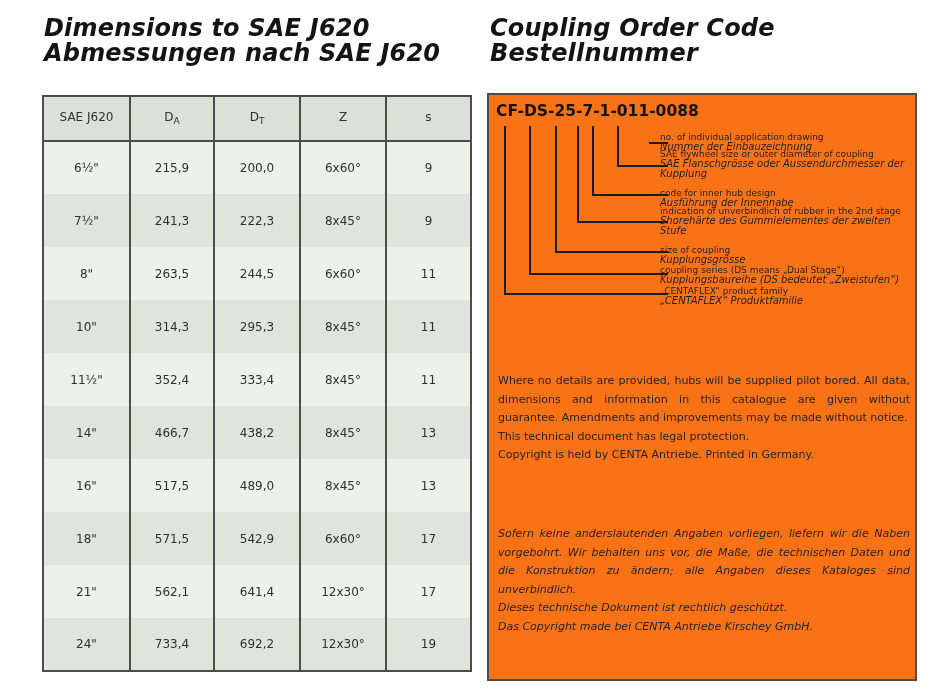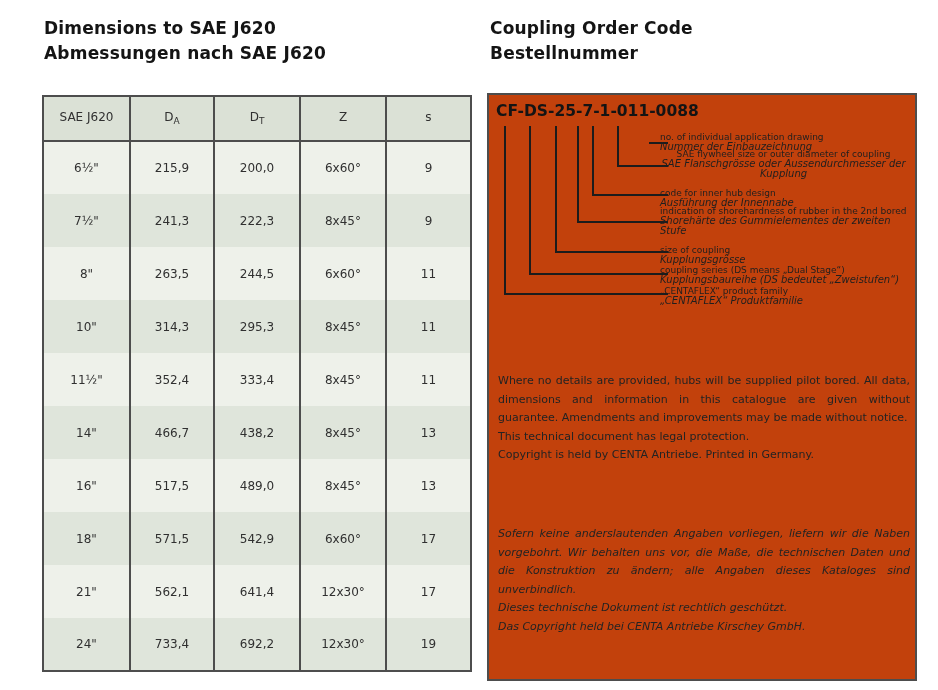--- a/index.html
+++ b/index.html
@@ -1,21 +1,21 @@
 <!DOCTYPE html>
 <html><head>
 <meta charset="utf-8">
 <style>
   html,body{margin:0;padding:0;}
   body{
     width:938px;height:690px;background:#ffffff;position:relative;
     font-family:"DejaVu Sans","Liberation Sans",sans-serif;color:#2a2a2a;
     overflow:hidden;
   }
-  .page-title{position:absolute;font-weight:bold;font-size:17px;line-height:25px;color:#141414;letter-spacing:0.2px;}
+  .page-title{position:absolute;font-weight:bold;font-size:24px;line-height:25px;color:#141414;letter-spacing:0.2px;font-style:italic;}
   #left-title{left:44px;top:16px;}
   #right-title{left:490px;top:16px;}
 
   
   #dim-table{
     position:absolute;left:42px;top:95px;width:428px;
     border-collapse:collapse;table-layout:fixed;
     font-size:12px;color:#303030;
     border:2px solid #4d4d4d;
   }
@@ -26,21 +26,21 @@
   #dim-table th:first-child,#dim-table td:first-child{border-left:none;}
   #dim-table thead th{height:43px;background:#dbe1d6;border-bottom:2px solid #4d4d4d;}
   #dim-table tbody tr{height:53px;}
   #dim-table tbody tr.row-light{background:#eef1ea;}
   #dim-table tbody tr.row-dark{background:#dfe5db;}
   #dim-table sub{font-size:9px;}
 
   
   #order-panel{
     position:absolute;left:487px;top:93px;width:430px;height:588px;
-    box-sizing:border-box;border:2px solid #4d4d4d;background:#c2410c;
+    box-sizing:border-box;border:2px solid #4d4d4d;background:#f97316;
   }
   #code-string{position:absolute;left:7px;top:7px;font-weight:bold;font-size:15.5px;color:#141414;}
   .vline{position:absolute;width:2px;background:#1c1c1c;}
   .hline{position:absolute;height:2px;background:#1c1c1c;}
   .code-label{position:absolute;left:171px;width:247px;color:#1f1f1f;}
   .lab-en{font-size:9px;line-height:10px;}
   .lab-de{font-size:10px;line-height:10px;font-style:italic;}
 
   .note{position:absolute;left:9px;width:412px;text-align:justify;font-size:11px;line-height:18.5px;color:#232323;}
   #note-en{top:277px;}
@@ -165,30 +165,30 @@
   <div class="hline" style="left:103px;top:99px;width:76px;"></div>
   <div class="hline" style="left:88px;top:126px;width:91px;"></div>
   <div class="hline" style="left:66px;top:156px;width:113px;"></div>
   <div class="hline" style="left:40px;top:178px;width:139px;"></div>
   <div class="hline" style="left:15px;top:198px;width:164px;"></div>
 
   <div class="code-label" style="top:37px;">
     <div class="lab-en">no. of individual application drawing</div>
     <div class="lab-de">Nummer der Einbauzeichnung</div>
   </div>
-  <div class="code-label" style="top:54px;text-align:center;">
+  <div class="code-label" style="top:54px;">
     <div class="lab-en">SAE flywheel size or outer diameter of coupling</div>
     <div class="lab-de">SAE Flanschgrösse oder Aussendurchmesser der Kupplung</div>
   </div>
   <div class="code-label" style="top:93px;">
     <div class="lab-en">code for inner hub design</div>
     <div class="lab-de">Ausführung der Innennabe</div>
   </div>
   <div class="code-label" style="top:111px;">
-    <div class="lab-en">indication of shorehardness of rubber in the 2nd bored</div>
+    <div class="lab-en">indication of unverbindlich of rubber in the 2nd stage</div>
     <div class="lab-de">Shorehärte des Gummielementes der zweiten Stufe</div>
   </div>
   <div class="code-label" style="top:150px;">
     <div class="lab-en">size of coupling</div>
     <div class="lab-de">Kupplungsgrösse</div>
   </div>
   <div class="code-label" style="top:170px;">
     <div class="lab-en">coupling series (DS means „Dual Stage“)</div>
     <div class="lab-de">Kupplungsbaureihe (DS bedeutet „Zweistufen“)</div>
   </div>
@@ -199,15 +199,15 @@
 
   <div class="note" id="note-en">
     <div>Where no details are provided, hubs will be supplied pilot bored. All data, dimensions and information in this catalogue are given without guarantee. Amendments and improvements may be made without notice.</div>
     <div>This technical document has legal protection.</div>
     <div>Copyright is held by CENTA Antriebe. Printed in Germany.</div>
   </div>
 
   <div class="note" id="note-de">
     <div>Sofern keine anderslautenden Angaben vorliegen, liefern wir die Naben vorgebohrt. Wir behalten uns vor, die Maße, die technischen Daten und die Konstruktion zu ändern; alle Angaben dieses Kataloges sind unverbindlich.</div>
     <div>Dieses technische Dokument ist rechtlich geschützt.</div>
-    <div>Das Copyright held bei CENTA Antriebe Kirschey GmbH.</div>
+    <div>Das Copyright made bei CENTA Antriebe Kirschey GmbH.</div>
   </div>
 </div>
 
 </body></html>

